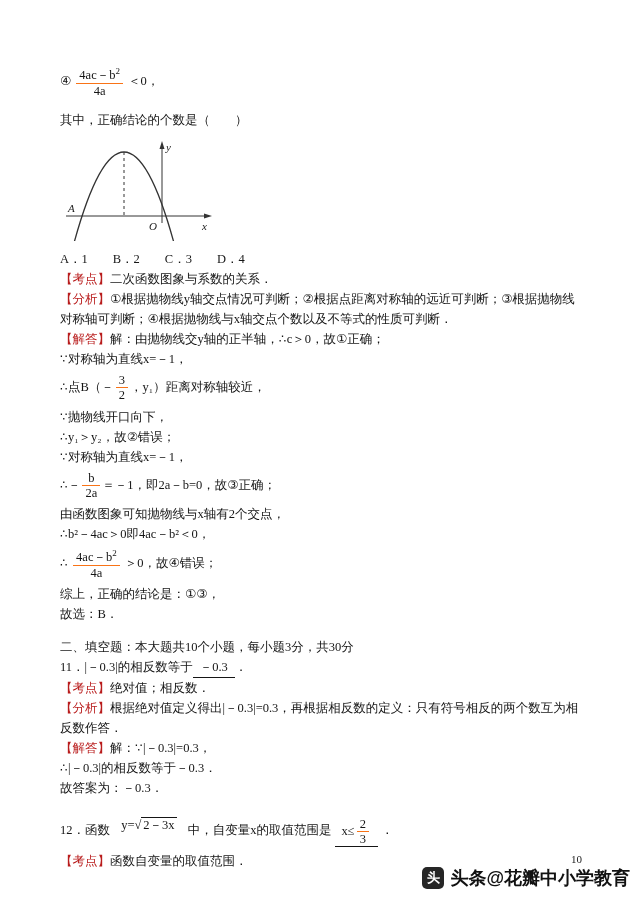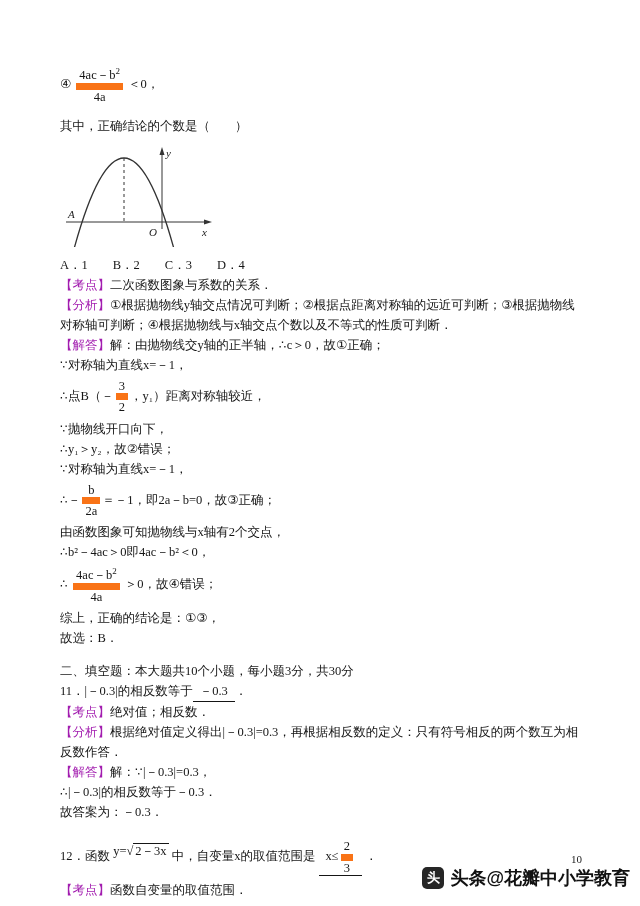--- a/index.html
+++ b/index.html
@@ -8,31 +8,31 @@
     width:640px; height:906px;
     background:#ffffff;
     font-family:"Liberation Serif","DejaVu Serif","DejaVu Sans",serif;
     font-size:12.5px; color:#151515;
     position:relative; overflow:hidden;
   }
   .page { padding:62px 57px 0 60px; }
   .line { line-height:20px; margin:0; }
   .gap-sm { height:8px; }
   .gap-md { height:13px; }
-  .blue { color:#a21caf; }
+  .blue { color:#b91c1c; }
   
   .frac { display:inline-block; vertical-align:middle; text-align:center; margin:0 2px; line-height:1.15; }
-  .frac .num { display:block; border-bottom:7px solid #f97316; padding:0 3px; }
+  .frac .num { display:block; border-bottom:1px solid #f97316; padding:0 3px; }
   .frac .den { display:block; padding:0 3px; }
   .frac-line { margin:4px 0; }
   sup { font-size:9px; }
   
   .ans { border-bottom:1px solid #151515; padding:0 7px; display:inline-block; }
   
-  .sqrt-wrap { display:inline-block; vertical-align:5px; white-space:nowrap; margin:0 0; }
+  .sqrt-wrap { display:inline-block; vertical-align:5px; white-space:nowrap; margin:0 8px; }
   .rad { border-top:1px solid #151515; padding:0 2px; }
   
   .graph { margin:8px 0 4px 2px; }
   .graph svg text { font-family:"Liberation Serif","DejaVu Serif",serif; font-style:italic; font-size:11px; fill:#222; }
   .footer-page { position:absolute; right:58px; top:833px; font-size:11px; color:#222;margin-top:20px; }
   .watermark {
     position:absolute; right:10px; top:866px;
     display:flex; align-items:center; gap:6px;
     font-family:"Liberation Sans","DejaVu Sans",sans-serif;
     font-weight:bold; font-size:18px; color:#111;

